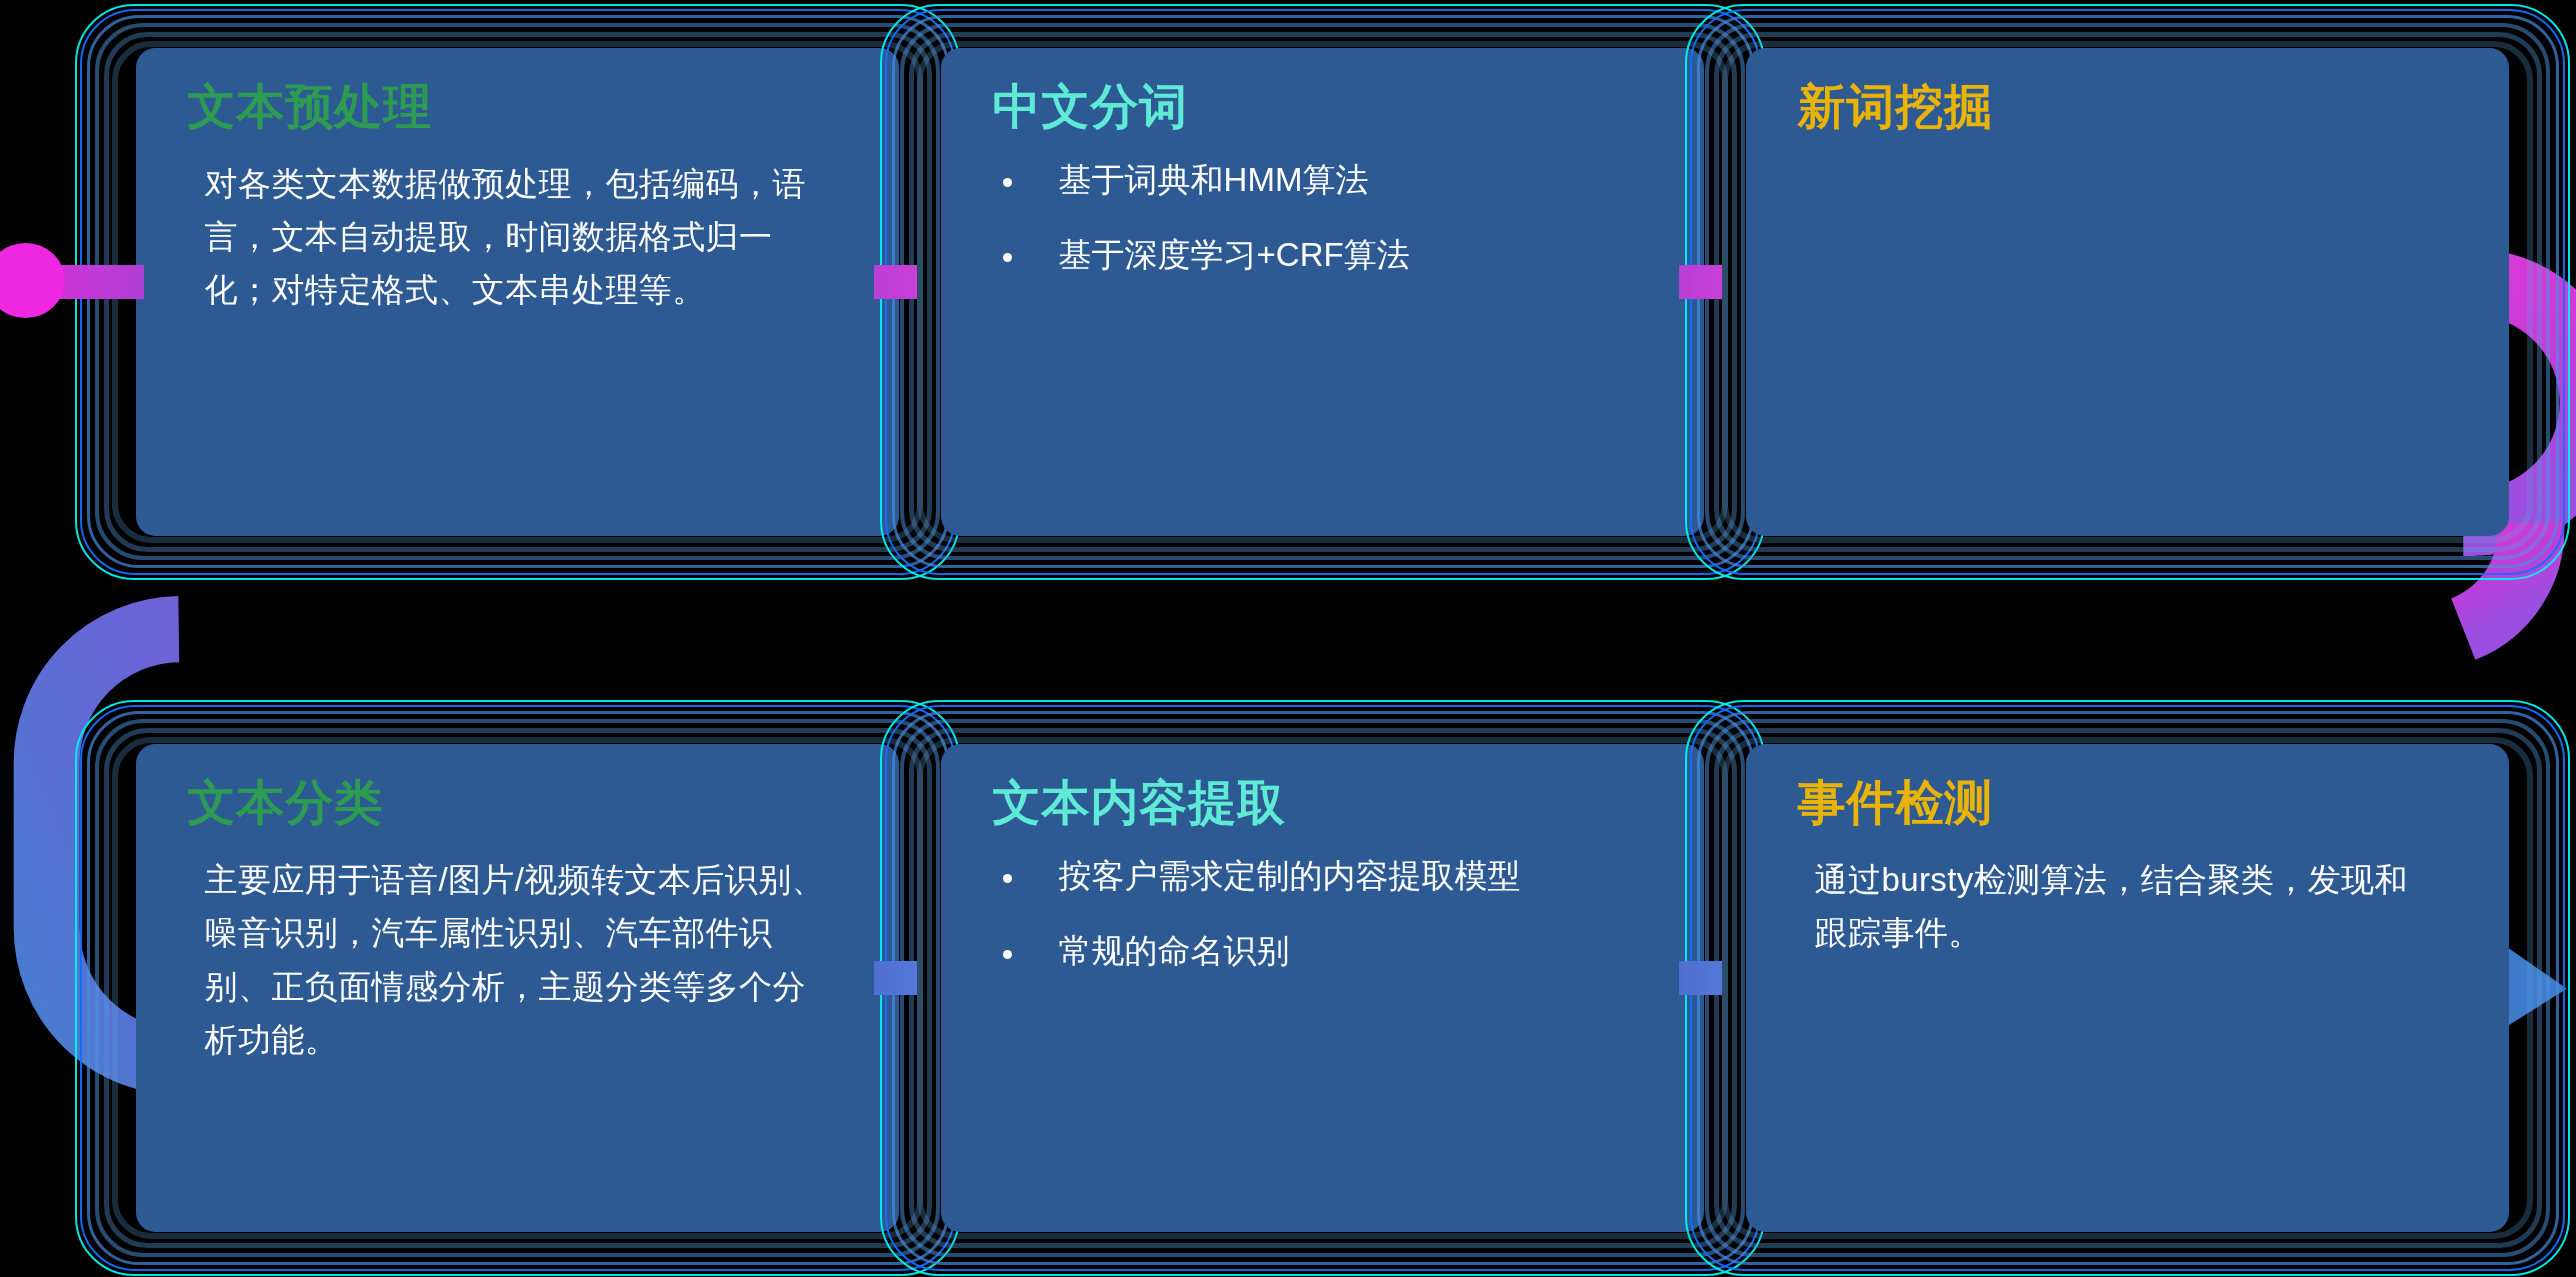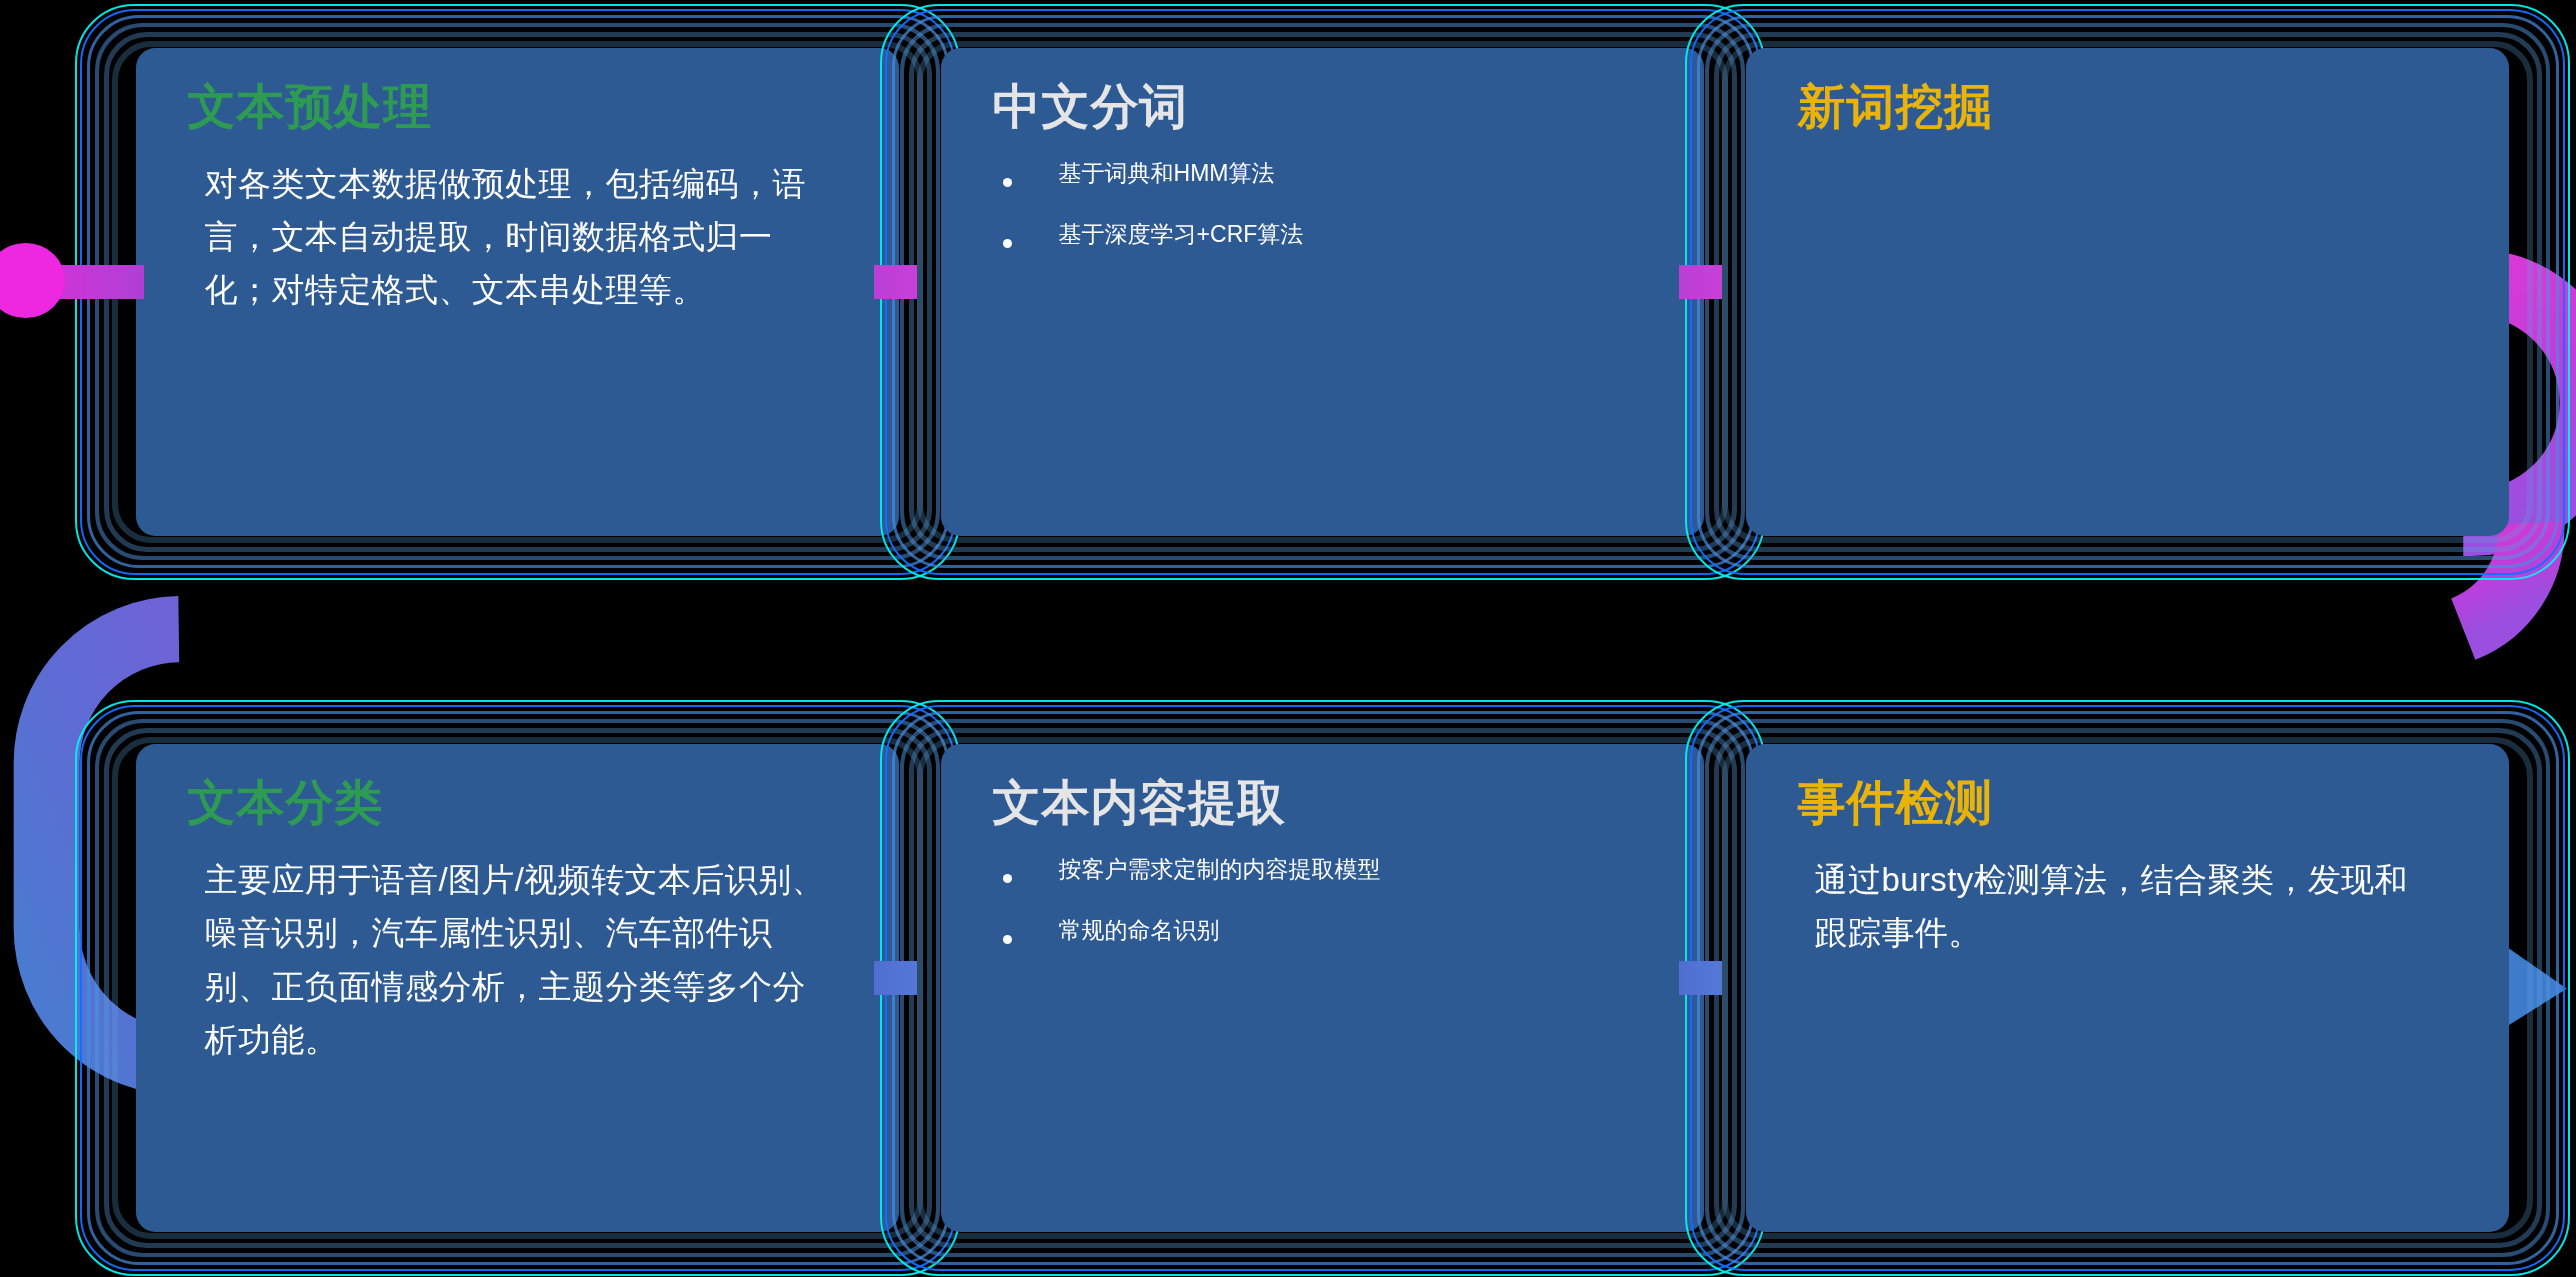--- a/index.html
+++ b/index.html
@@ -123,41 +123,41 @@
 
   .card-title {
     font-size: 48px;
     font-weight: bold;
     line-height: 1.12;
     letter-spacing: 0.9px;
     margin: 0 0 23px 0;
     white-space: nowrap;
   }
   .card-title.green   { color: #2E9B52; }
-  .card-title.lime    { color: #e5e5e5; }
+  .card-title.lime    { color: #5eead4; }
   .card-title.yellow  { color: #eab308; }
 
   .card-body {
     color: #FFFFFF;
     font-size: 33px;
     line-height: 1.62;
     letter-spacing: 0.4px;
     margin: 17px;
     max-width: 678px;
   }
 
   .bullet-list {
     list-style: none;
     margin: 0;
     padding: 0;
   }
   .bullet-list li {
     position: relative;
     color: #FFFFFF;
-    font-size: 23px;
+    font-size: 33px;
     line-height: 1.42;
     padding-left: 66px;
     margin-bottom: 28.6px;
     white-space: nowrap;
   }
   .bullet-list li::before {
     content: "";
     position: absolute;
     left: 10.7px;
     top: 21.4px;

